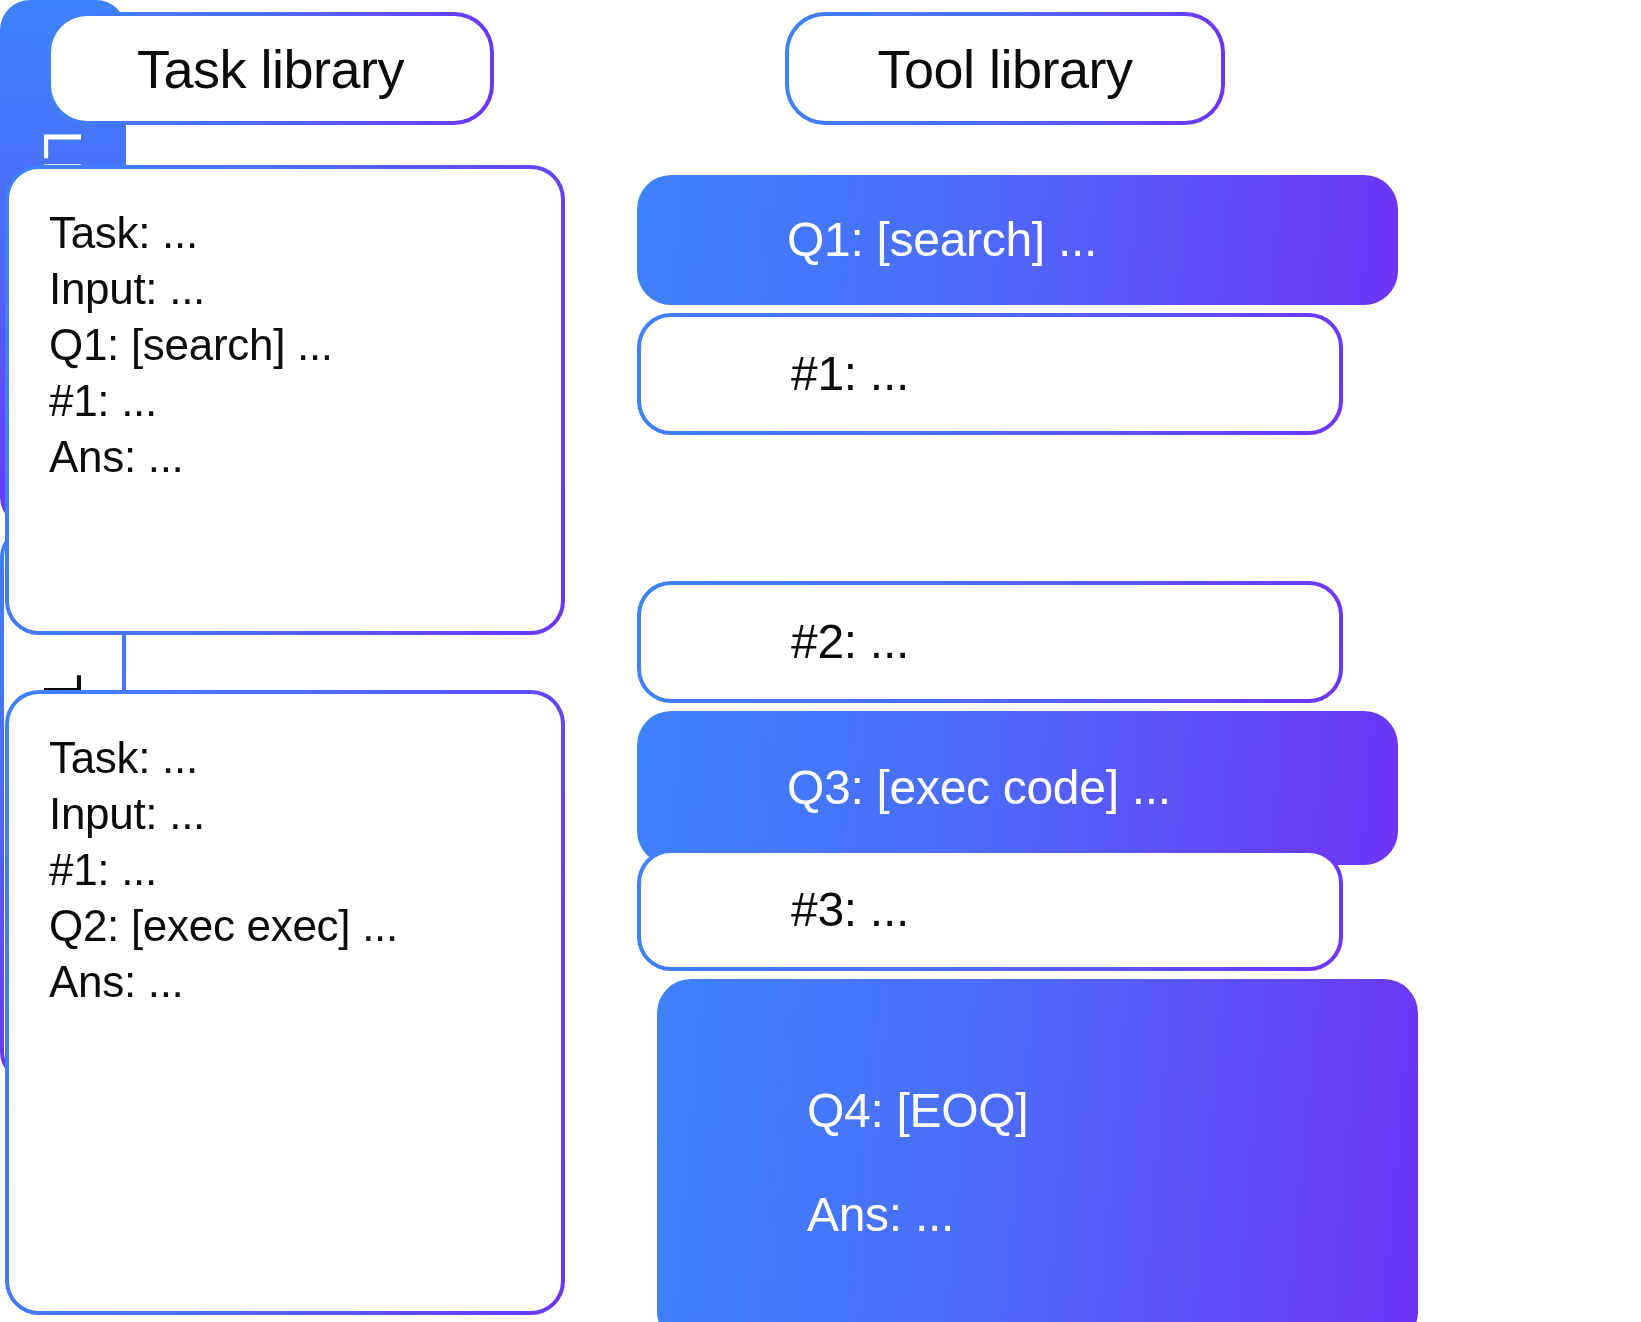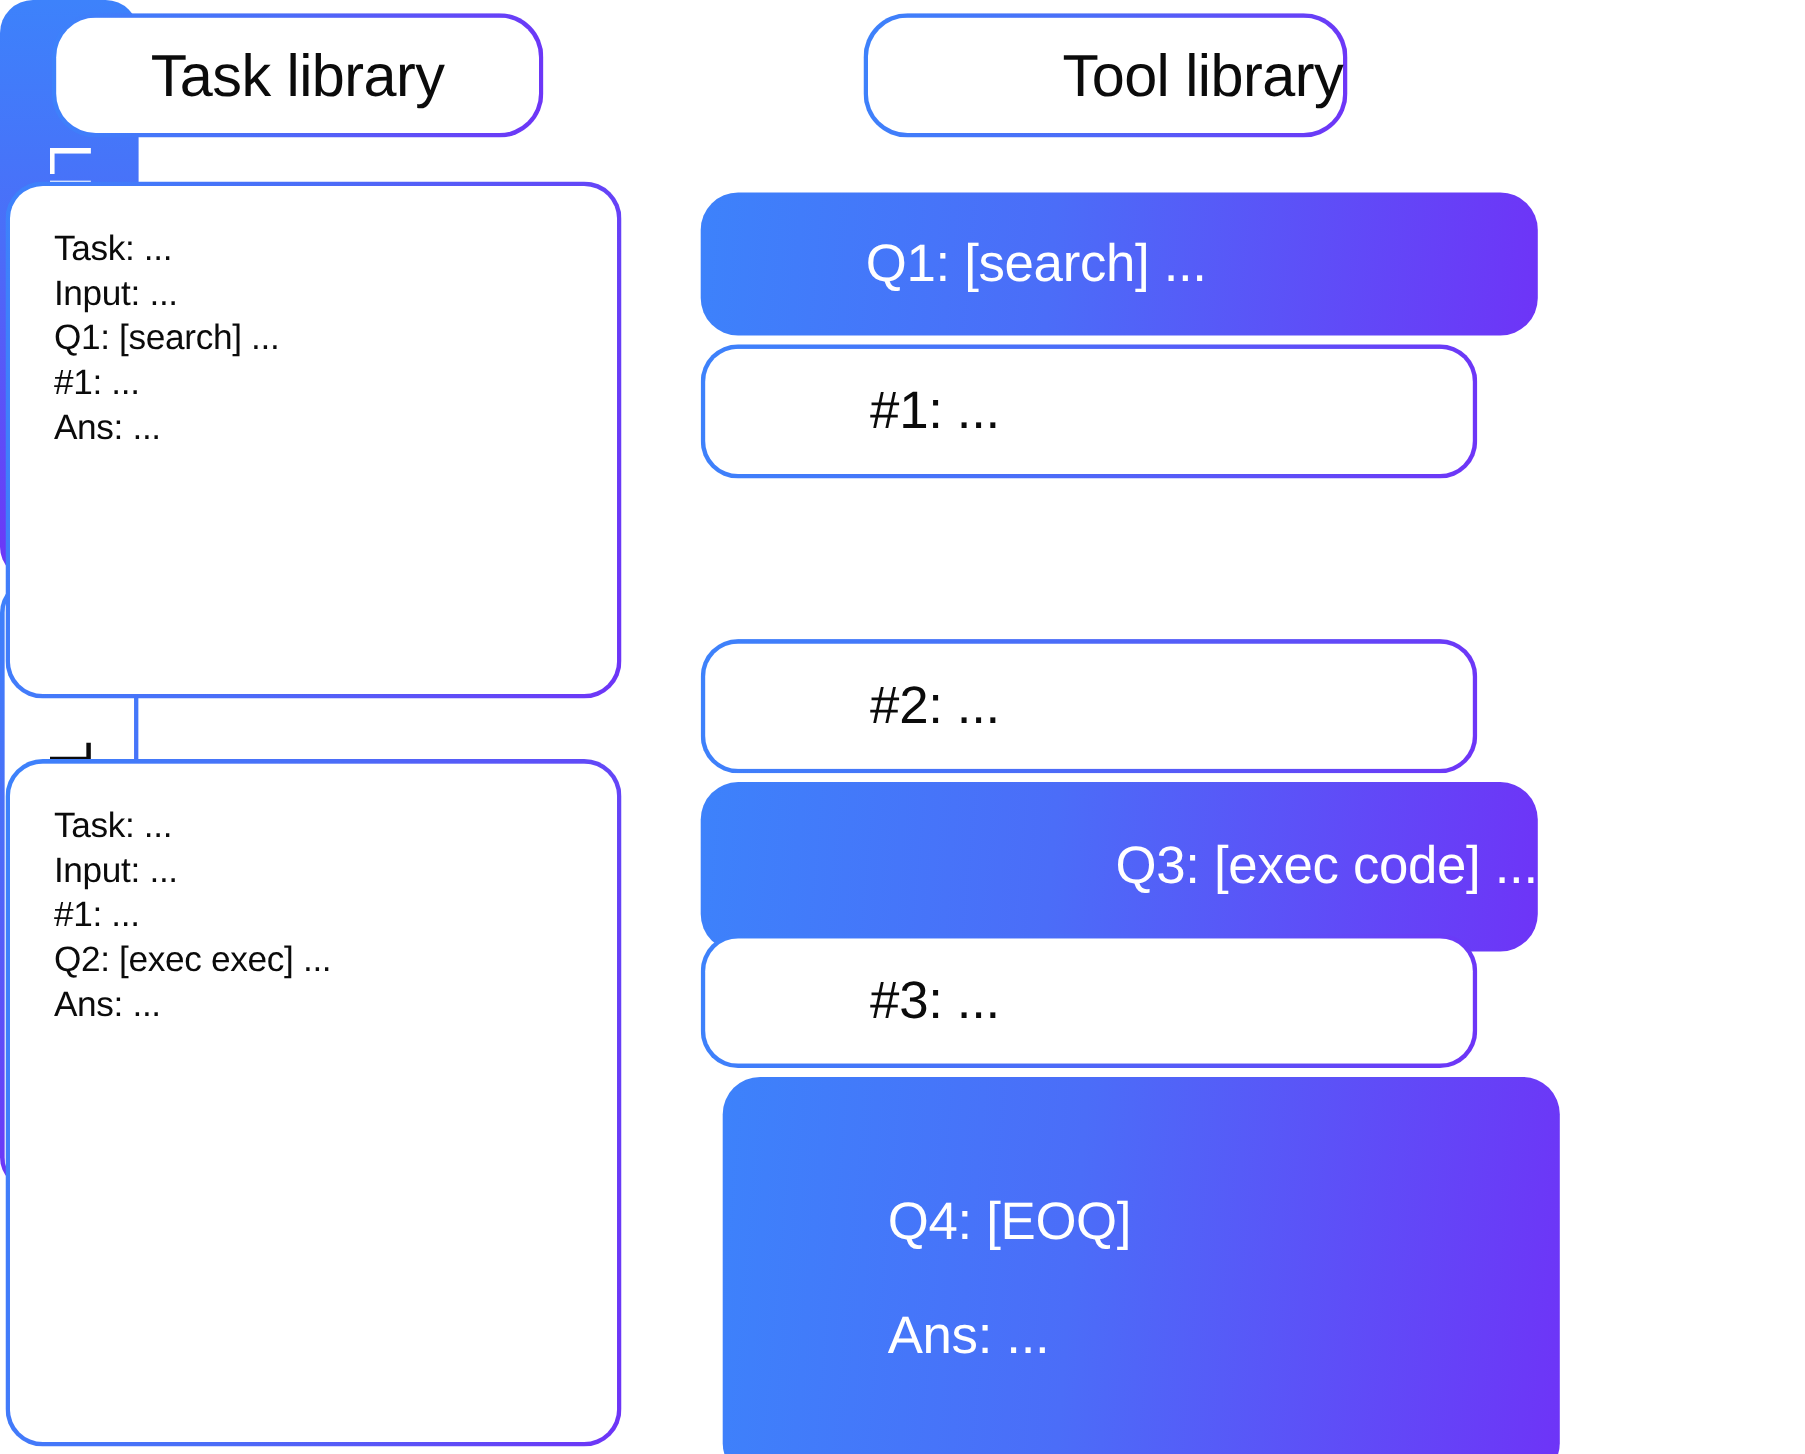--- a/index.html
+++ b/index.html
@@ -58,41 +58,40 @@
     width: 447px;
     height: 113px;
     border-radius: 40px;
   }
   #tool-library-header {
     left: 785px;
     top: 12px;
     width: 440px;
     height: 113px;
     border-radius: 40px;
-    justify-content: flex-end;
   }
 
   
   .task-box {
     left: 5px;
     padding: 36px 0 0 40px;
     border-radius: 34px;
   }
   #task-box-1 {
     top: 165px;
     width: 560px;
     height: 470px;
   }
   #task-box-2 {
     top: 690px;
     width: 560px;
     height: 625px;
   }
   .task-line {
-    font-size: 32px;
+    font-size: 44px;
     line-height: 1.27;
     color: #0b0b0b;
     white-space: nowrap;
     letter-spacing: -0.3px;
   }
 
   
   .tool-bar {
     left: 637px;
     width: 706px;
@@ -112,21 +111,21 @@
     letter-spacing: -0.3px;
   }
   .tool-bar.filled .bar-line { color: #ffffff; }
   .tool-bar.outline .bar-line { color: #0b0b0b; }
   .bar-spacer { height: 44px; }
 
   #tool-bar-q1 { top: 175px; height: 130px; }
   #tool-bar-r1 { top: 313px; height: 122px; }
   #tool-bar-q2 { top: 443px; height: 130px; }
   #tool-bar-r2 { top: 581px; height: 122px; }
-  #tool-bar-q3 { top: 711px; height: 154px; text-align: right; }
+  #tool-bar-q3 { top: 711px; height: 154px; }
   #tool-bar-r3 { top: 849px; height: 122px; }
   #tool-bar-q4 { top: 979px; height: 367px; margin-left: 20px; }
 
   
   .side-pill {
     left: 1510px;
     width: 126px;
     display: flex;
     align-items: center;
     justify-content: center;

